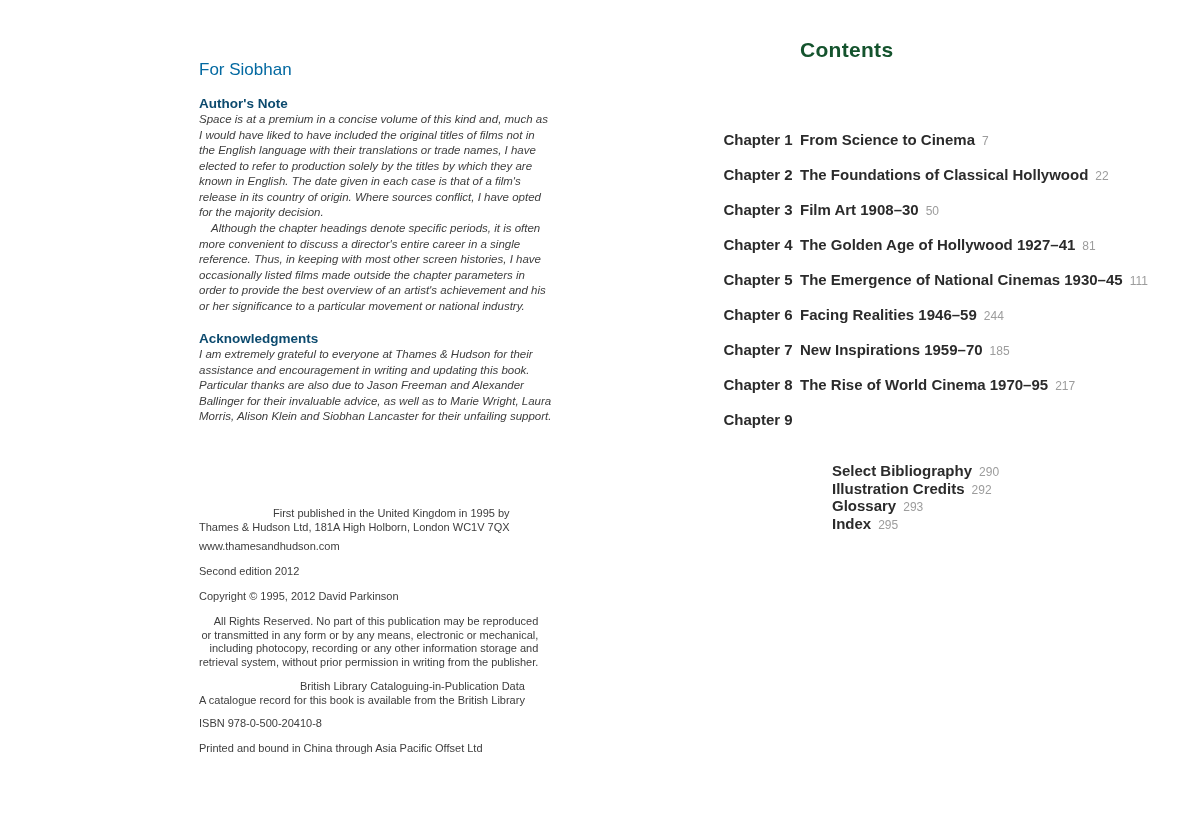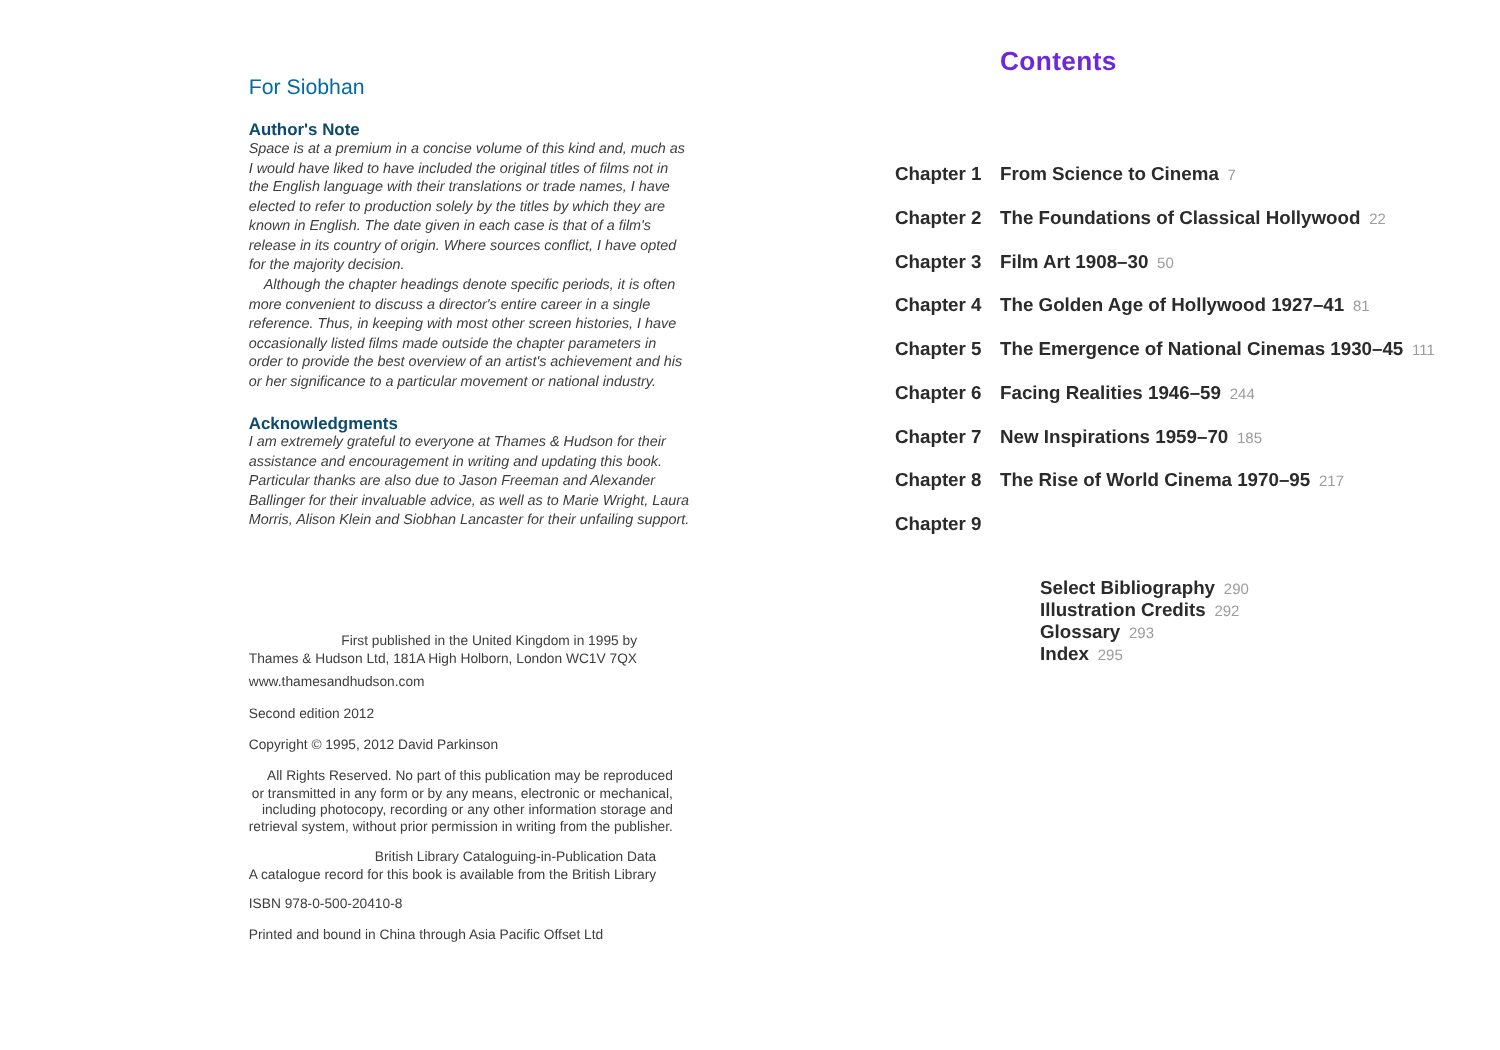--- a/index.html
+++ b/index.html
@@ -41,34 +41,35 @@
     white-space: pre-line;
     text-align: right;
   }
 
   
   .contents-title {
     left: 800px;
     top: 38px;
     font-size: 21px;
     font-weight: bold;
-    color: #6d28d9;
+    color: #14532d;
     letter-spacing: 0.3px;
   }
   .toc-row {
     position: absolute;
     left: 716px;
     font-size: 15px;
     font-weight: bold;
     color: #2b2b2b;
     white-space: nowrap;
   }
   .toc-label {
     display: inline-block;
     width: 84px;
+    text-align: center;
   }
   .toc-title-block {
     display: inline-block;
     vertical-align: top;
     line-height: 17px;
   }
   .toc-title-block .line { display: block; }
   .toc-page {
     font-weight: normal;
     font-size: 12px;

